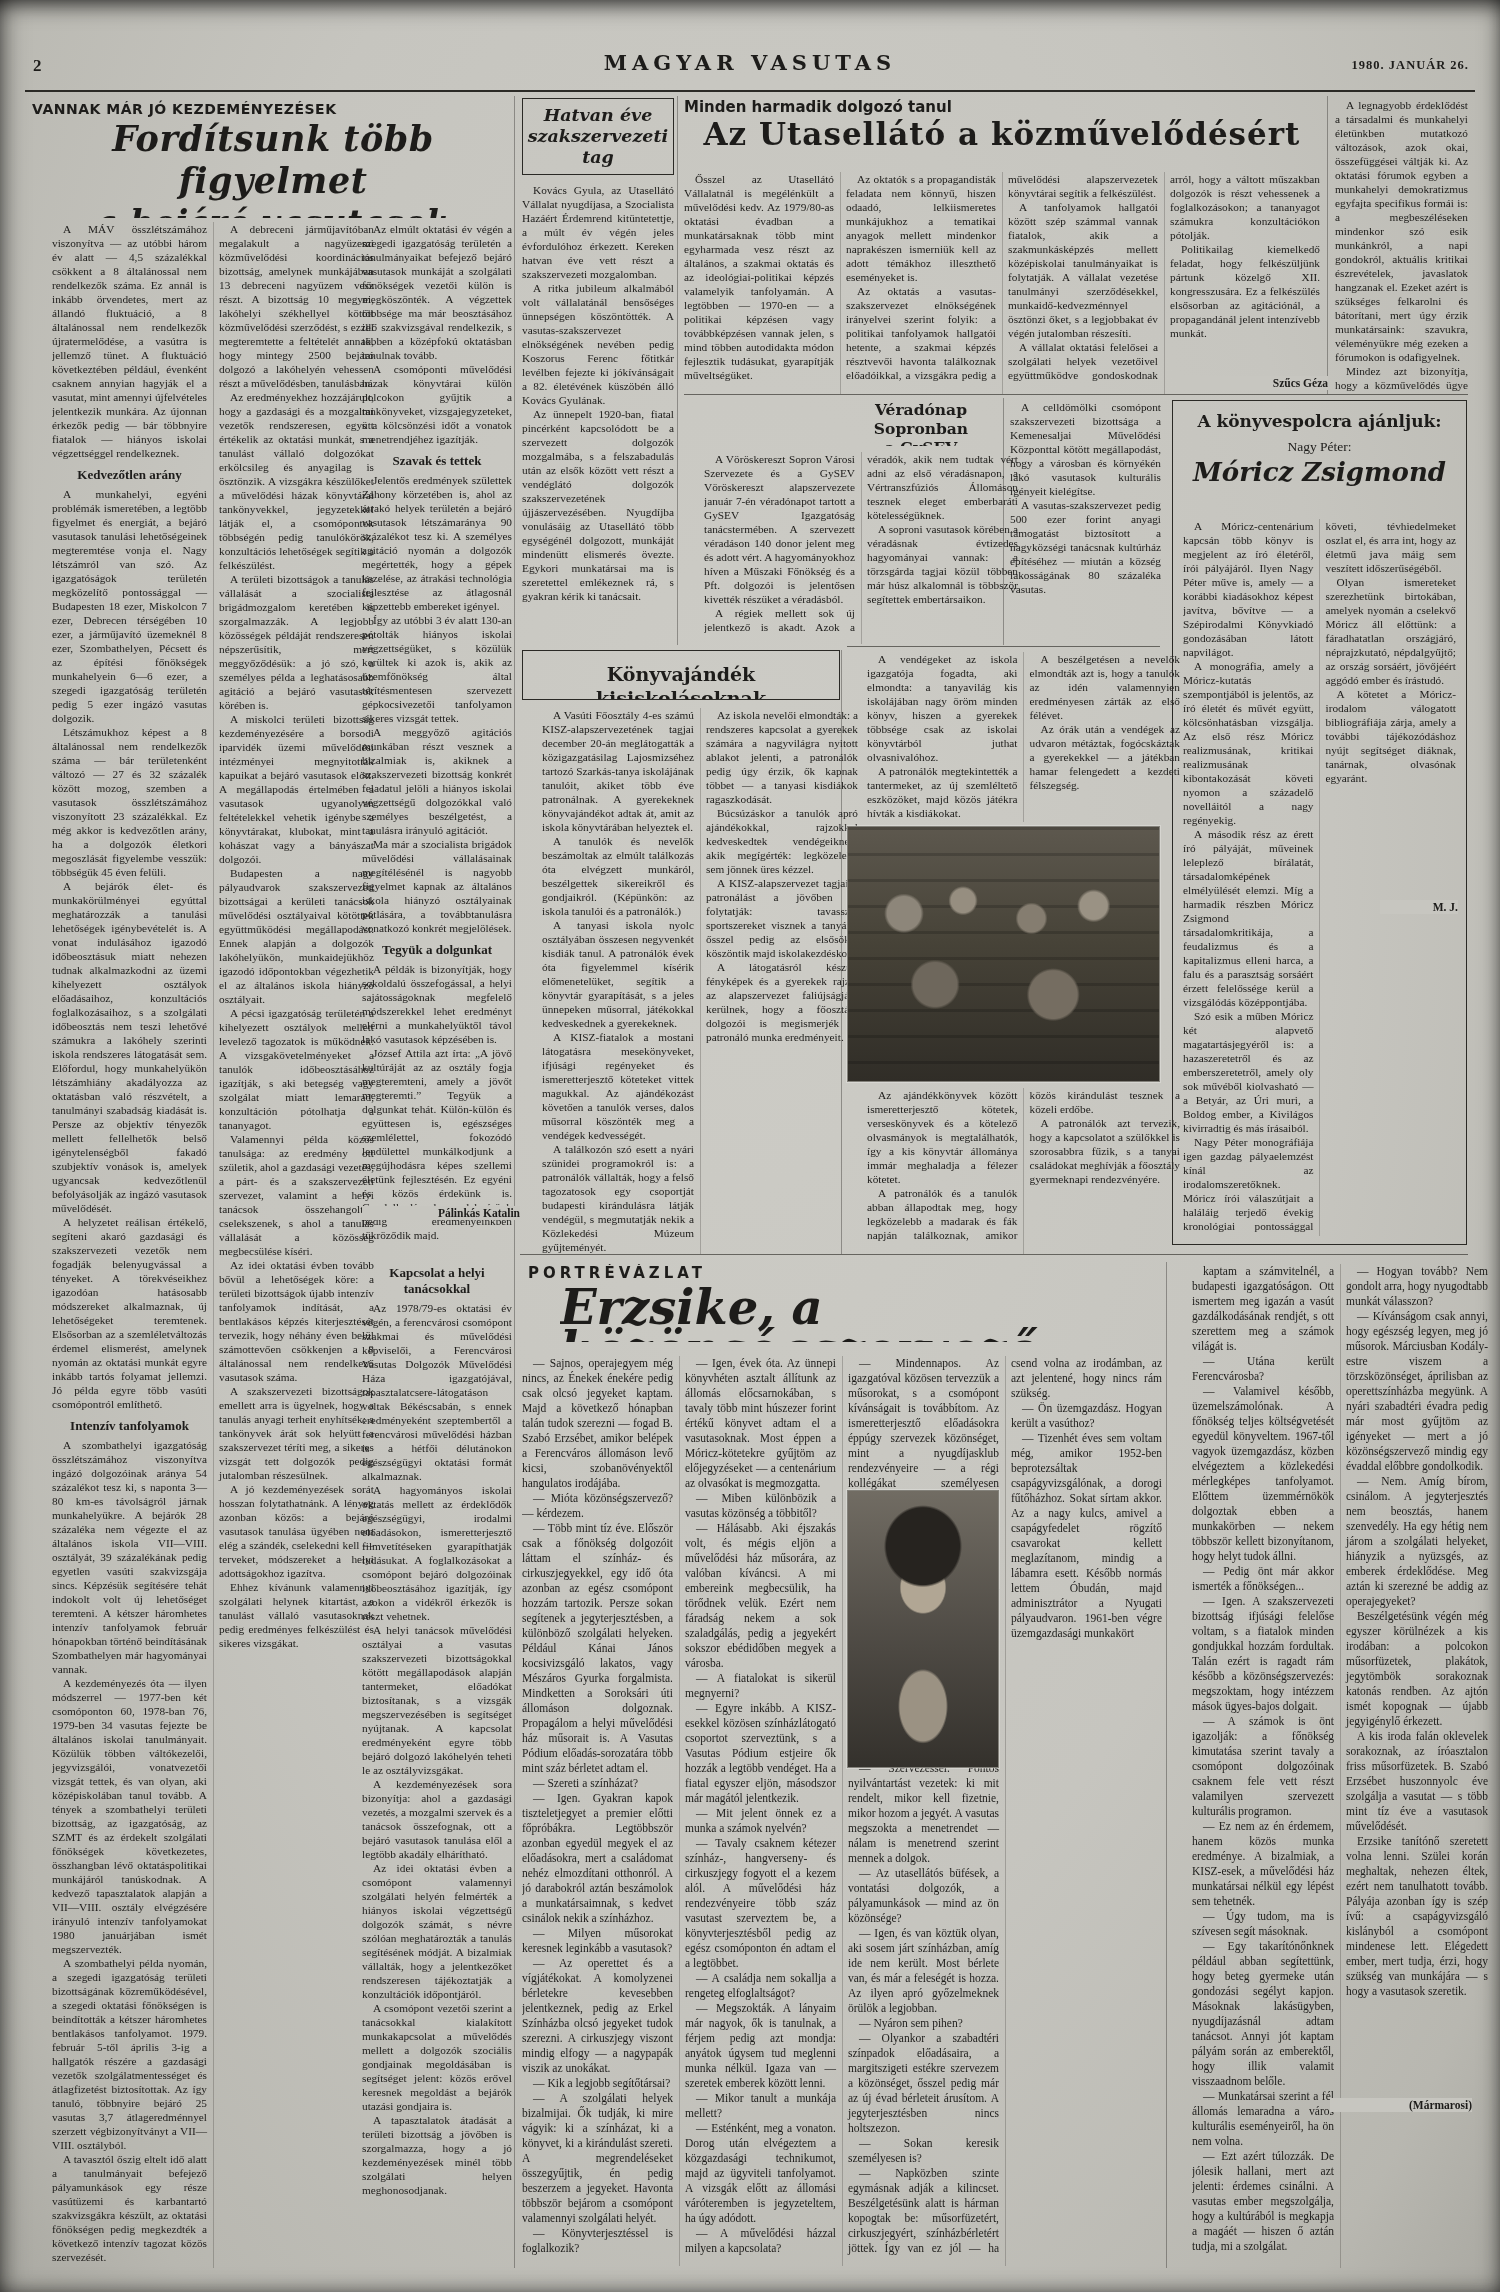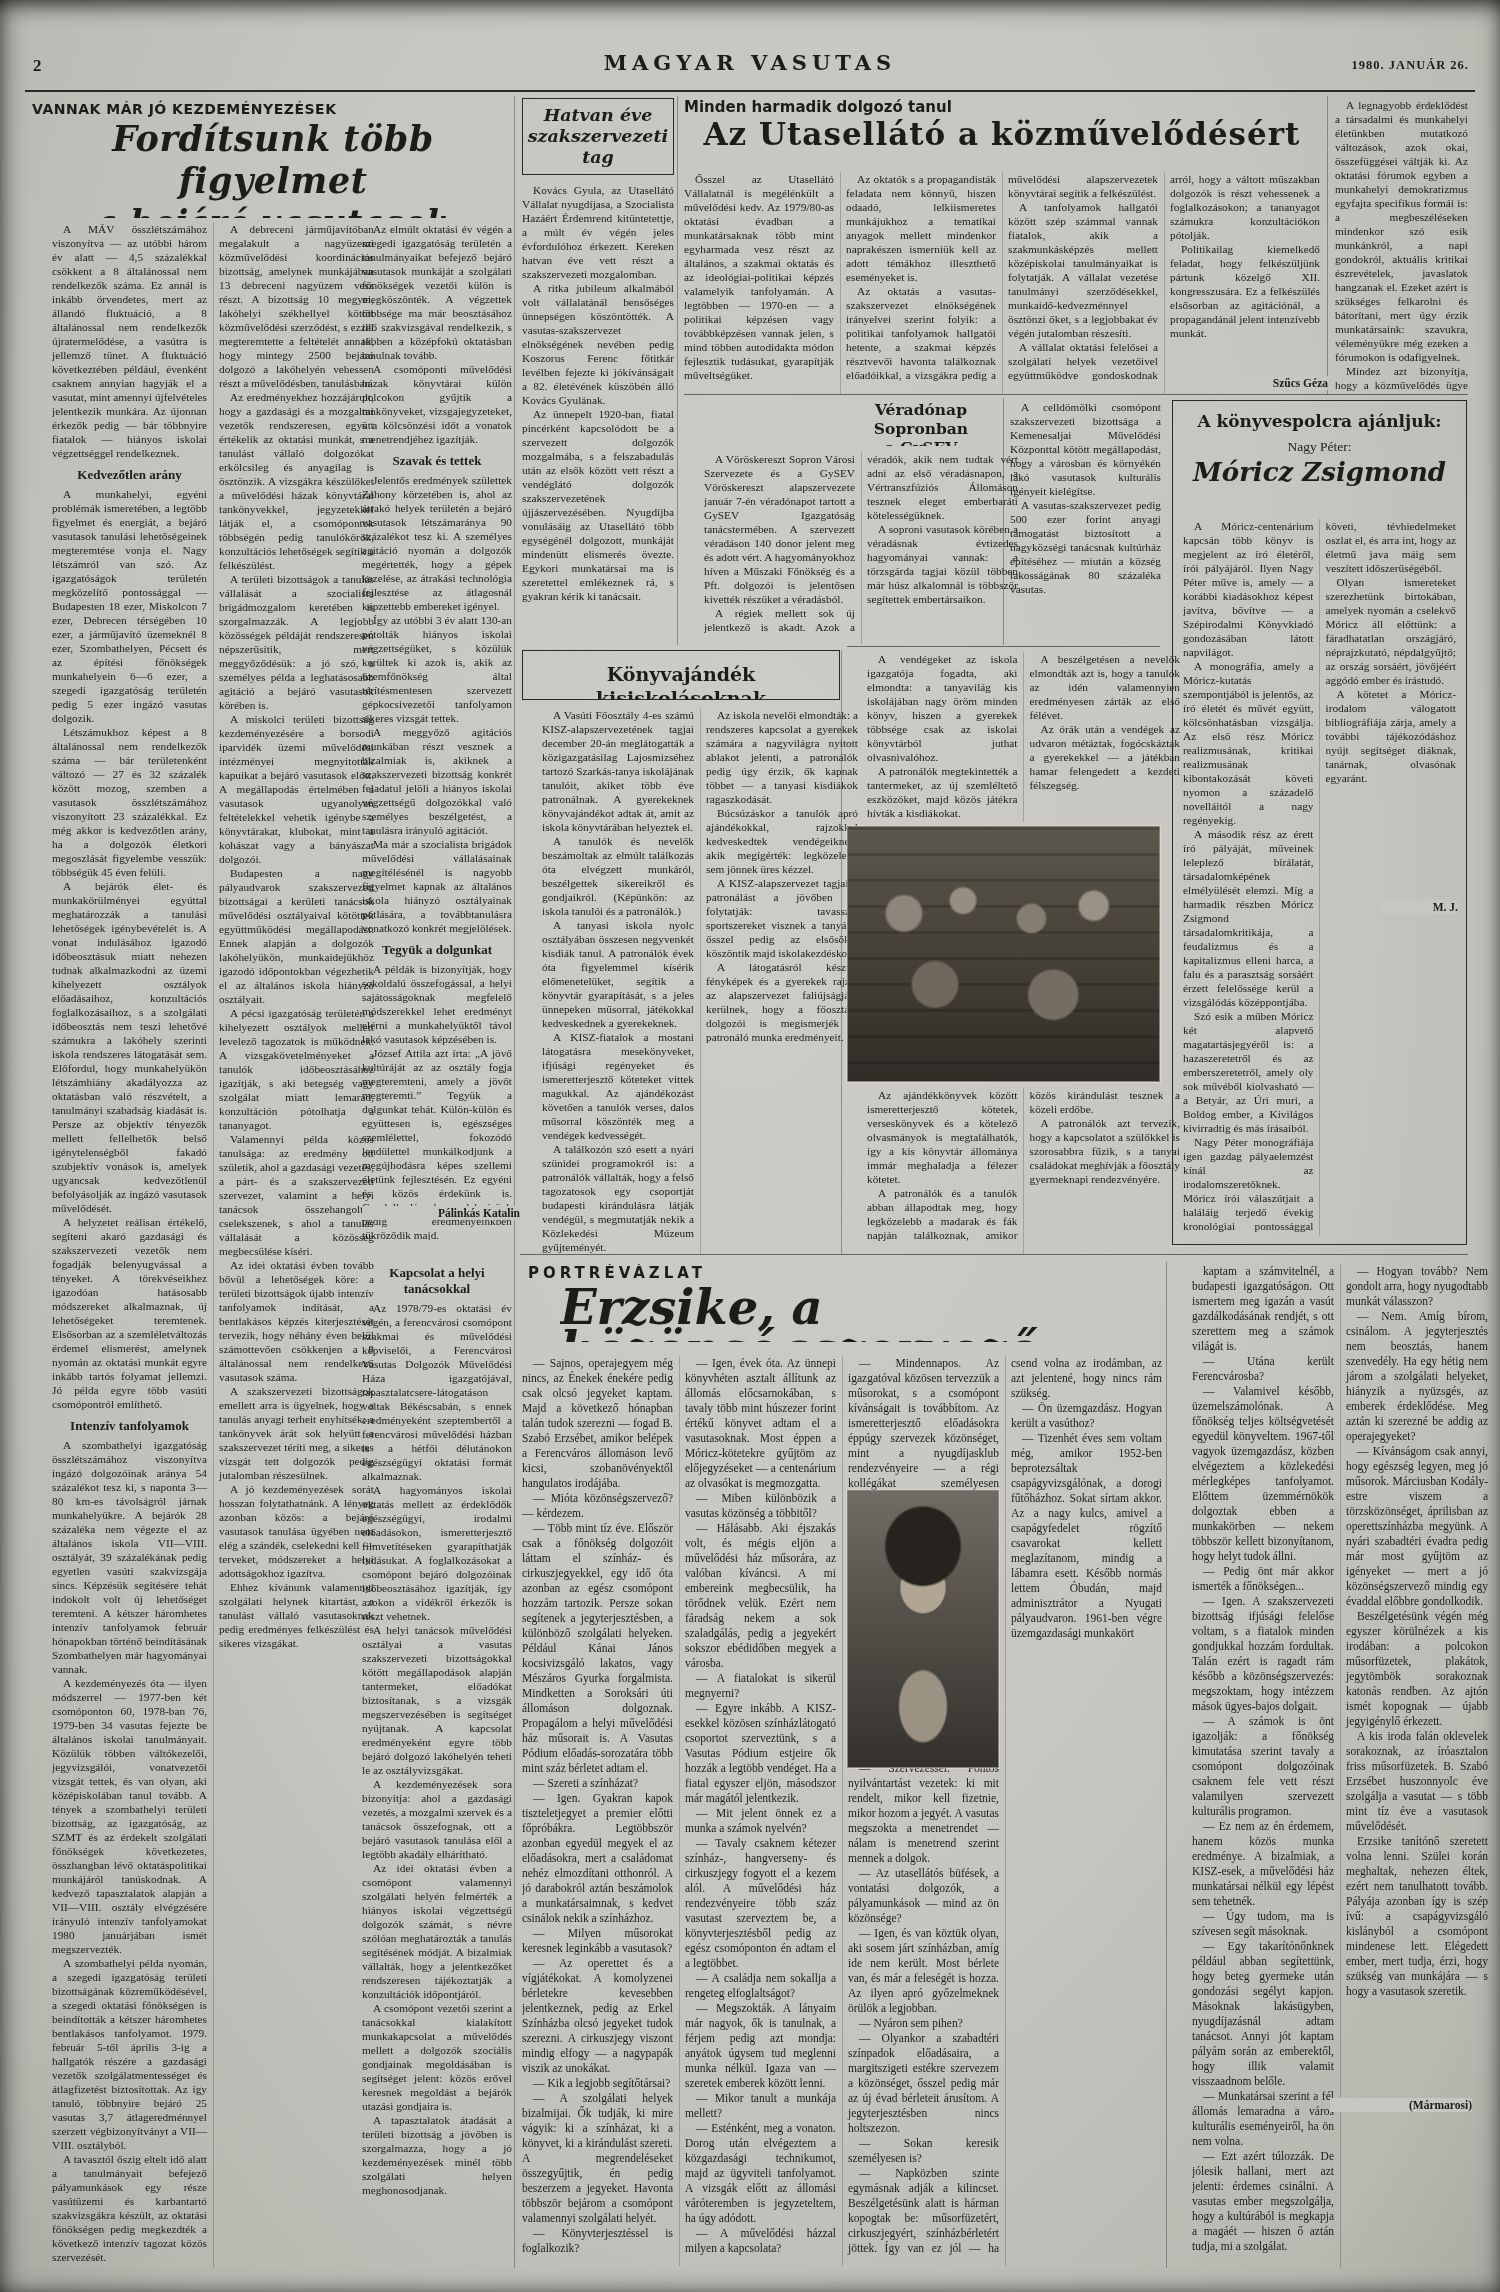--- a/index.html
+++ b/index.html
@@ -282,22 +282,22 @@
     <p class="b">— Valamivel később, üzemelszámolónak. A főnökség teljes költségvetését egyedül könyveltem. 1967-től vagyok üzemgazdász, közben elvégeztem a közlekedési mérlegképes tanfolyamot. Előttem üzemmérnökök dolgoztak ebben a munkakörben — nekem többször kellett bizonyítanom, hogy helyt tudok állni.</p>
     <p class="b">— Pedig önt már akkor ismerték a főnökségen...</p>
     <p class="b">— Igen. A szakszervezeti bizottság ifjúsági felelőse voltam, s a fiatalok minden gondjukkal hozzám fordultak. Talán ezért is ragadt rám később a közönségszervezés: megszoktam, hogy intézzem mások ügyes-bajos dolgait.</p>
     <p class="b">— A számok is önt igazolják: a főnökség kimutatása szerint tavaly a csomópont dolgozóinak csaknem fele vett részt valamilyen szervezett kulturális programon.</p>
     <p class="b">— Ez nem az én érdemem, hanem közös munka eredménye. A bizalmiak, a KISZ-esek, a művelődési ház munkatársai nélkül egy lépést sem tehetnék.</p>
     <p class="b">— Úgy tudom, ma is szívesen segít másoknak.</p>
     <p class="b">— Egy takarítónőnknek például abban segítettünk, hogy beteg gyermeke után gondozási segélyt kapjon. Másoknak lakásügyben, nyugdíjazásnál adtam tanácsot. Annyi jót kaptam pályám során az emberektől, hogy illik valamit visszaadnom belőle.</p>
     <p class="b">— Munkatársai szerint a fél állomás lemaradna a város kulturális eseményeiről, ha ön nem volna.</p>
     <p class="b">— Ezt azért túlozzák. De jólesik hallani, mert azt jelenti: érdemes csinálni. A vasutas ember megszolgálja, hogy a kultúrából is megkapja a magáét — hiszen ő aztán tudja, mi a szolgálat.</p>
     <p class="b">— Hogyan tovább? Nem gondolt arra, hogy nyugodtabb munkát válasszon?</p>
+    <p class="b">— Kívánságom csak annyi, hogy egészség legyen, meg jó műsorok. Márciusban Kodály-estre viszem a törzsközönséget, áprilisban az operettszínházba megyünk. A nyári szabadtéri évadra pedig már most gyűjtöm az igényeket — mert a jó közönségszervező mindig egy évaddal előbbre gondolkodik.</p>
     <p class="b">— Nem. Amíg bírom, csinálom. A jegyterjesztés nem beosztás, hanem szenvedély. Ha egy hétig nem járom a szolgálati helyeket, hiányzik a nyüzsgés, az emberek érdeklődése. Meg aztán ki szerezné be addig az operajegyeket?</p>
-    <p class="b">— Kívánságom csak annyi, hogy egészség legyen, meg jó műsorok. Márciusban Kodály-estre viszem a törzsközönséget, áprilisban az operettszínházba megyünk. A nyári szabadtéri évadra pedig már most gyűjtöm az igényeket — mert a jó közönségszervező mindig egy évaddal előbbre gondolkodik.</p>
     <p class="b">Beszélgetésünk végén még egyszer körülnézek a kis irodában: a polcokon műsorfüzetek, plakátok, jegytömbök sorakoznak katonás rendben. Az ajtón ismét kopognak — újabb jegyigénylő érkezett.</p>
     <p class="b">A kis iroda falán oklevelek sorakoznak, az íróasztalon friss műsorfüzetek. B. Szabó Erzsébet huszonnyolc éve szolgálja a vasutat — s több mint tíz éve a vasutasok művelődését.</p>
     <p class="b">Erzsike tanítónő szeretett volna lenni. Szülei korán meghaltak, nehezen éltek, ezért nem tanulhatott tovább. Pályája azonban így is szép ívű: a csapágyvizsgáló kislányból a csomópont mindenese lett. Elégedett ember, mert tudja, érzi, hogy szükség van munkájára — s hogy a vasutasok szeretik.</p>
   </div>
 
   <div class="photo photo-portrait" style="left:847px;top:1490px;width:150px;height:276px;"></div>
   <div class="sig" style="left:1330px;top:2098px;width:134px;">(Mármarosi)</div>
 
   <div class="vignette"></div>
 </div>

